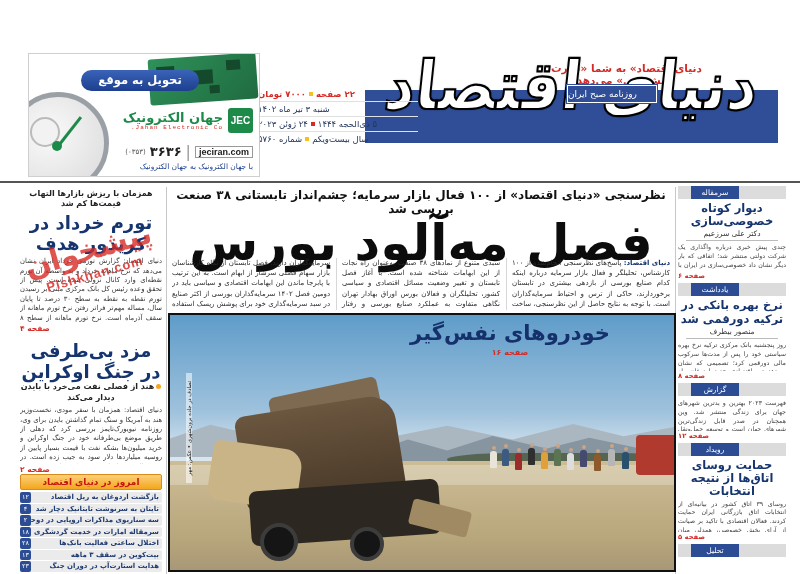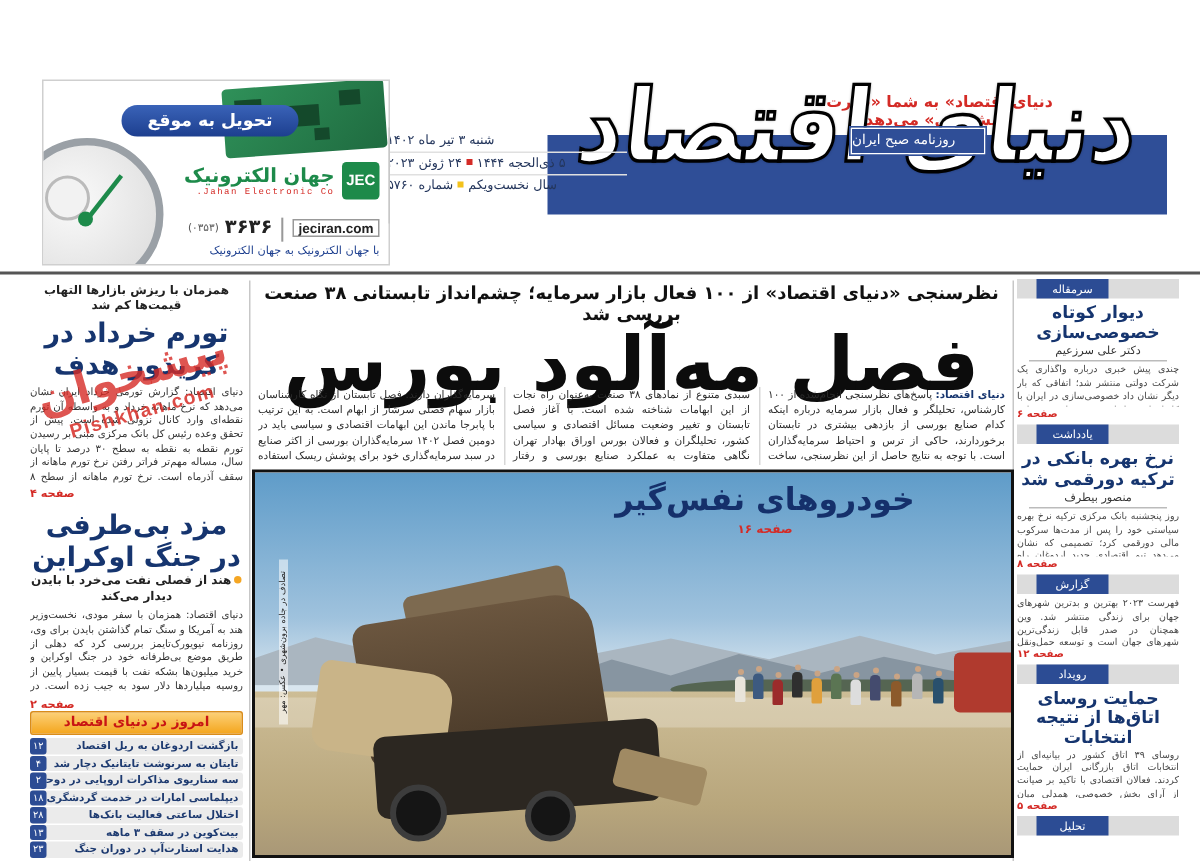--- a/index.html
+++ b/index.html
@@ -136,28 +136,31 @@
 <body>
 
 <div id="page">
 
   <div class="abs" id="slogan">«دنیای اقتصاد» به شما «قدرت پیش‌بینی» می‌دهد</div>
   <div class="abs" id="band"></div>
   <div class="abs" id="paper-title">دنیای اقتصاد</div>
   <div class="abs" id="morning-chip">روزنامه صبح ایران</div>
 
   <div class="abs" id="info">
+    <div class="row price-row">
+      <span>۲۲ صفحه</span><span class="bullet b-yellow"></span><span>۷۰۰۰ تومان</span>
+    </div>
     <div class="row">
       <span>شنبه ۳ تیر ماه ۱۴۰۲</span>
     </div>
     <div class="row">
       <span>۵ ذی‌الحجه ۱۴۴۴</span><span class="bullet b-red"></span><span>۲۴ ژوئن ۲۰۲۳</span>
     </div>
     <div class="row">
-      <span>سال نخست‌ویکم</span><span class="bullet b-yellow"></span><span>شماره ۵۷۶۰</span>
+      <span>سال بیست‌ویکم</span><span class="bullet b-yellow"></span><span>شماره ۵۷۶۰</span>
     </div>
   </div>
 
   <div class="abs" id="ad">
     <div id="ad-pcb">
       <i style="left:8px;top:8px;width:18px;height:12px;"></i>
       <i style="left:40px;top:14px;width:24px;height:14px;"></i>
       <i style="left:78px;top:6px;width:14px;height:10px;"></i>
       <i style="left:60px;top:30px;width:10px;height:8px;"></i>
     </div>
@@ -266,21 +269,21 @@
     <div class="idx-row">
       <div class="idx-num">۴</div>
       <div class="idx-label">تایتان به سرنوشت تایتانیک دچار شد</div>
     </div>
     <div class="idx-row">
       <div class="idx-num">۲</div>
       <div class="idx-label">سه سناریوی مذاکرات اروپایی در دوحه</div>
     </div>
     <div class="idx-row">
       <div class="idx-num">۱۸</div>
-      <div class="idx-label">دیپلماسی امارات در خدمت گردشگری</div>
+      <div class="idx-label">سرمقاله امارات در خدمت گردشگری</div>
     </div>
     <div class="idx-row">
       <div class="idx-num">۲۸</div>
       <div class="idx-label">اختلال ساعتی فعالیت بانک‌ها</div>
     </div>
     <div class="idx-row">
       <div class="idx-num">۱۳</div>
       <div class="idx-label">بیت‌کوین در سقف ۳ ماهه</div>
     </div>
     <div class="idx-row">

